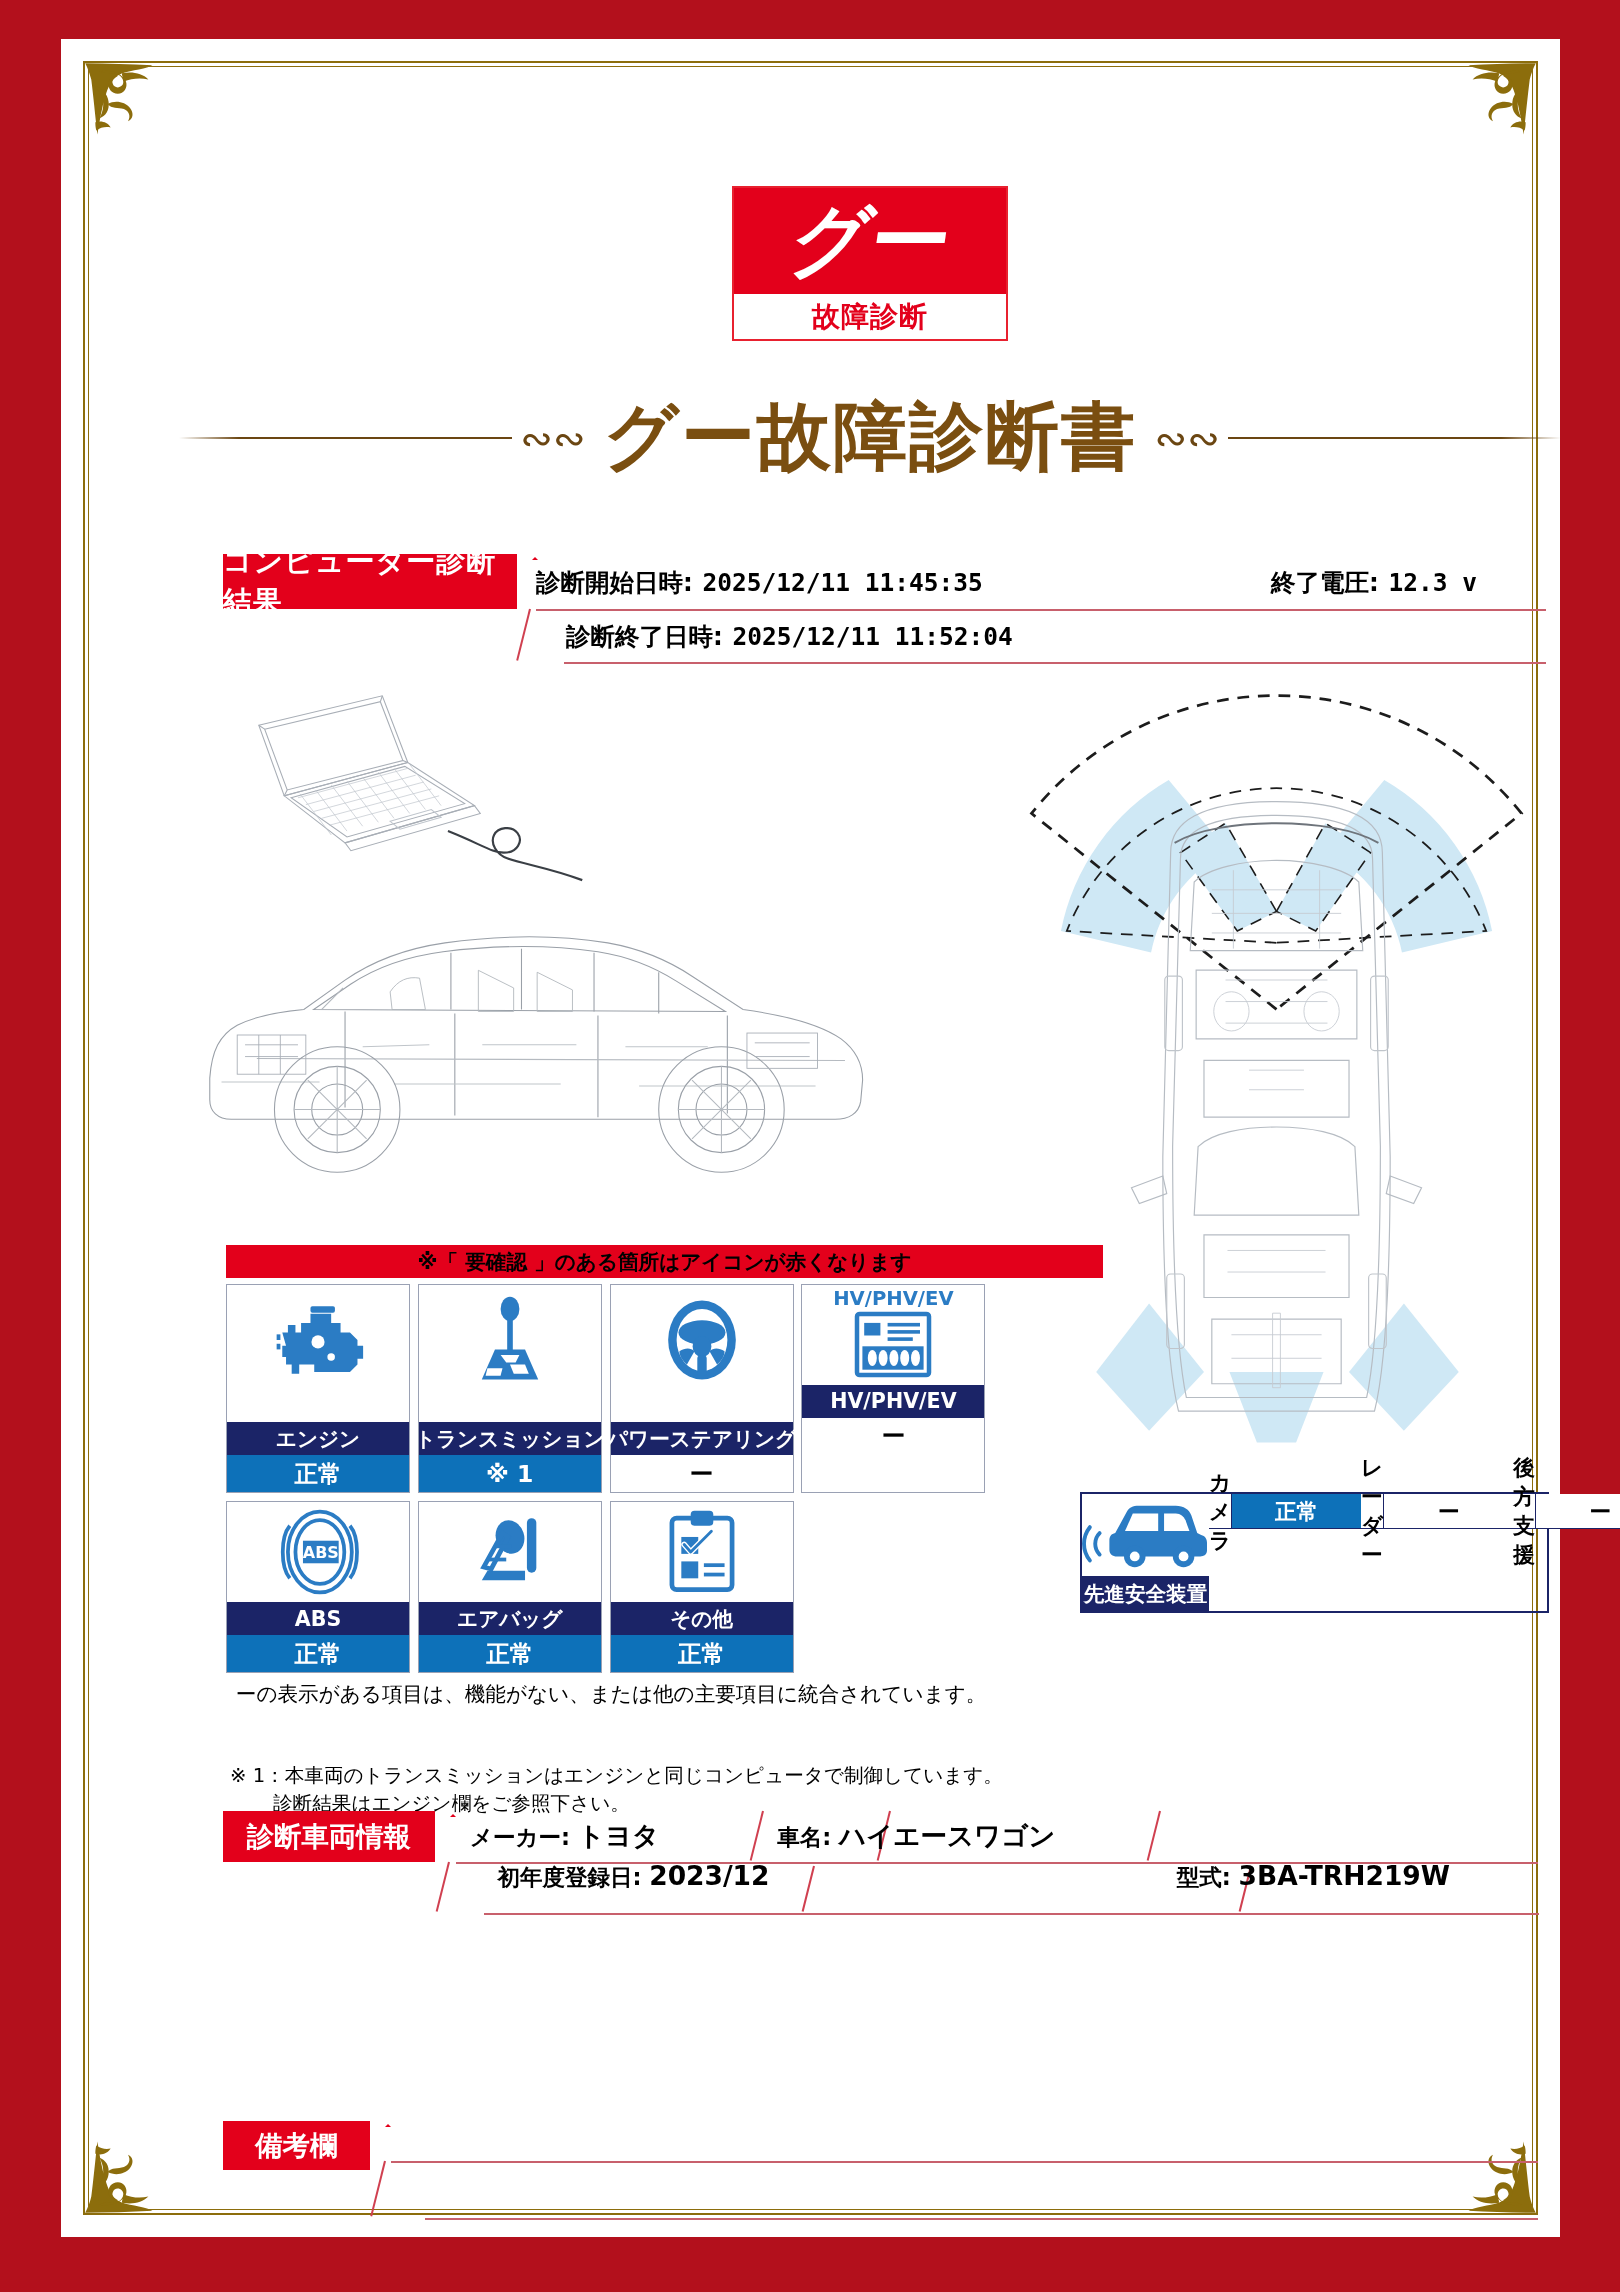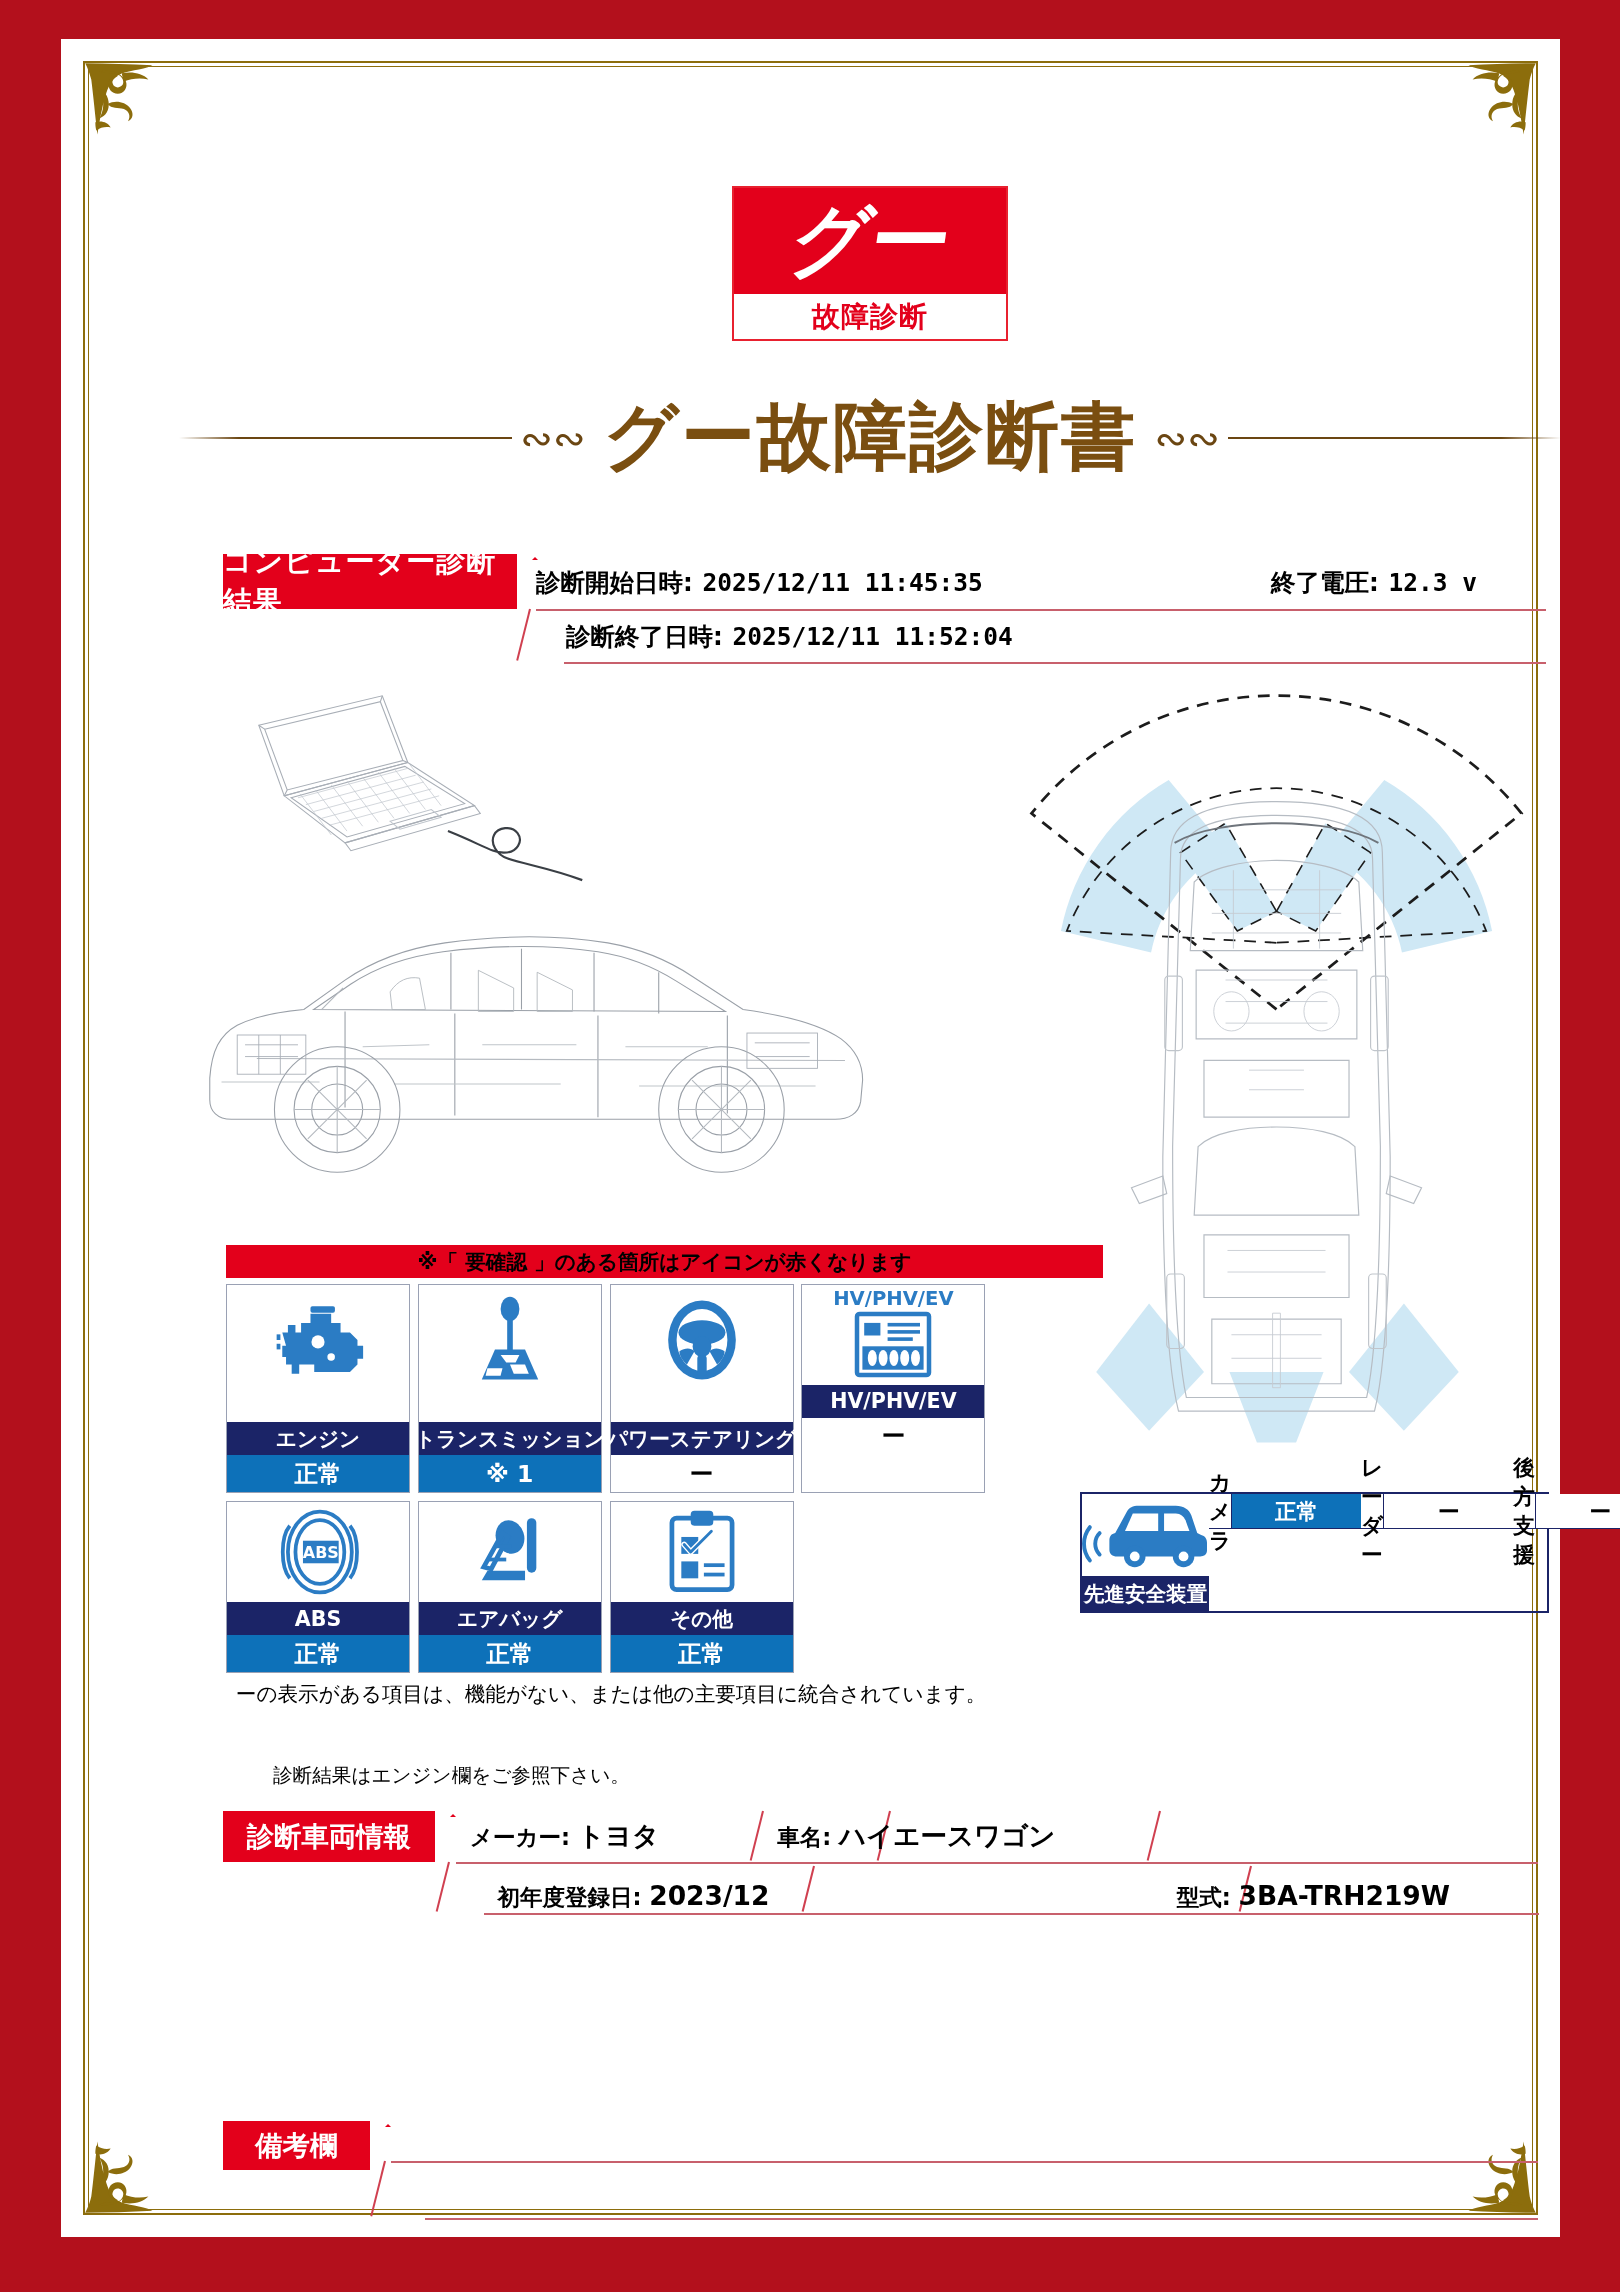--- a/index.html
+++ b/index.html
@@ -214,21 +214,21 @@
   }
   .footnote .ln2 { padding-left: 43px; }
 
   
   .vinfo { position: absolute; left: 152px; top: 1772px; width: 1333px; height: 108px; text-align: center; }
   .vinfo .ribbon {
     position: absolute; left: 9.8px; top: 0;
     width: 212px; height: 51px; font-size: 27.4px;
   }
   .vi-l1 { position: absolute; left: 257px; top: 3.9px; width: 1068px; height: 43px; display: flex; align-items: center; }
-  .vi-l2 { position: absolute; left: 257px; top: 64px; width: 1068px; height: 43px; display: flex; align-items: center; }
+  .vi-l2 { position: absolute; left: 257px; top: 44px; width: 1068px; height: 43px; display: flex; align-items: center; }
   .vi-lab { font-size: 22.5px; font-weight: bold; color: #000; font-family: "DejaVu Sans", sans-serif; }
   .vi-val { font-size: 26.5px; font-weight: bold; color: #000; margin-left: 7.8px; font-family: "DejaVu Sans", sans-serif; }
   .vi-field { display: flex; align-items: baseline; }
 
   
   .remarks { position: absolute; left: 152px; top: 2073px; width: 1333px; height: 127px; }
   .remarks .ribbon {
     position: absolute; left: 9.8px; top: 9px;
     width: 147px; height: 49px; font-size: 27.4px;
   }
@@ -623,20 +623,21 @@
             </div>
             <div class="s-row">
               <div class="s-name">Lidar</div>
               <div class="s-val none">ー</div>
             </div>
           </div>
         </div>
       </div>
 
       <div class="footnote">
+        <div>※ 1：本車両のトランスミッションはエンジンと同じコンピュータで制御しています。</div>
         <div class="ln2">診断結果はエンジン欄をご参照下さい。</div>
       </div>
 
       <div class="vinfo">
         <div class="ribbon">診断車両情報</div>
         <div class="rule-red" style="left:243px; top:51px; width:1082px;"></div>
         <div class="rule-slash" style="left:235px; top:51px; height:51px; transform:rotate(14deg); transform-origin: top center;"></div>
         <div class="rule-red" style="left:271px; top:102px; width:1055px;"></div>
         <div class="rule-slash" style="left:549px; top:0px; height:51px; transform:rotate(14deg); transform-origin: top center;"></div>
         <div class="rule-slash" style="left:676px; top:0px; height:51px; transform:rotate(14deg); transform-origin: top center;"></div>

